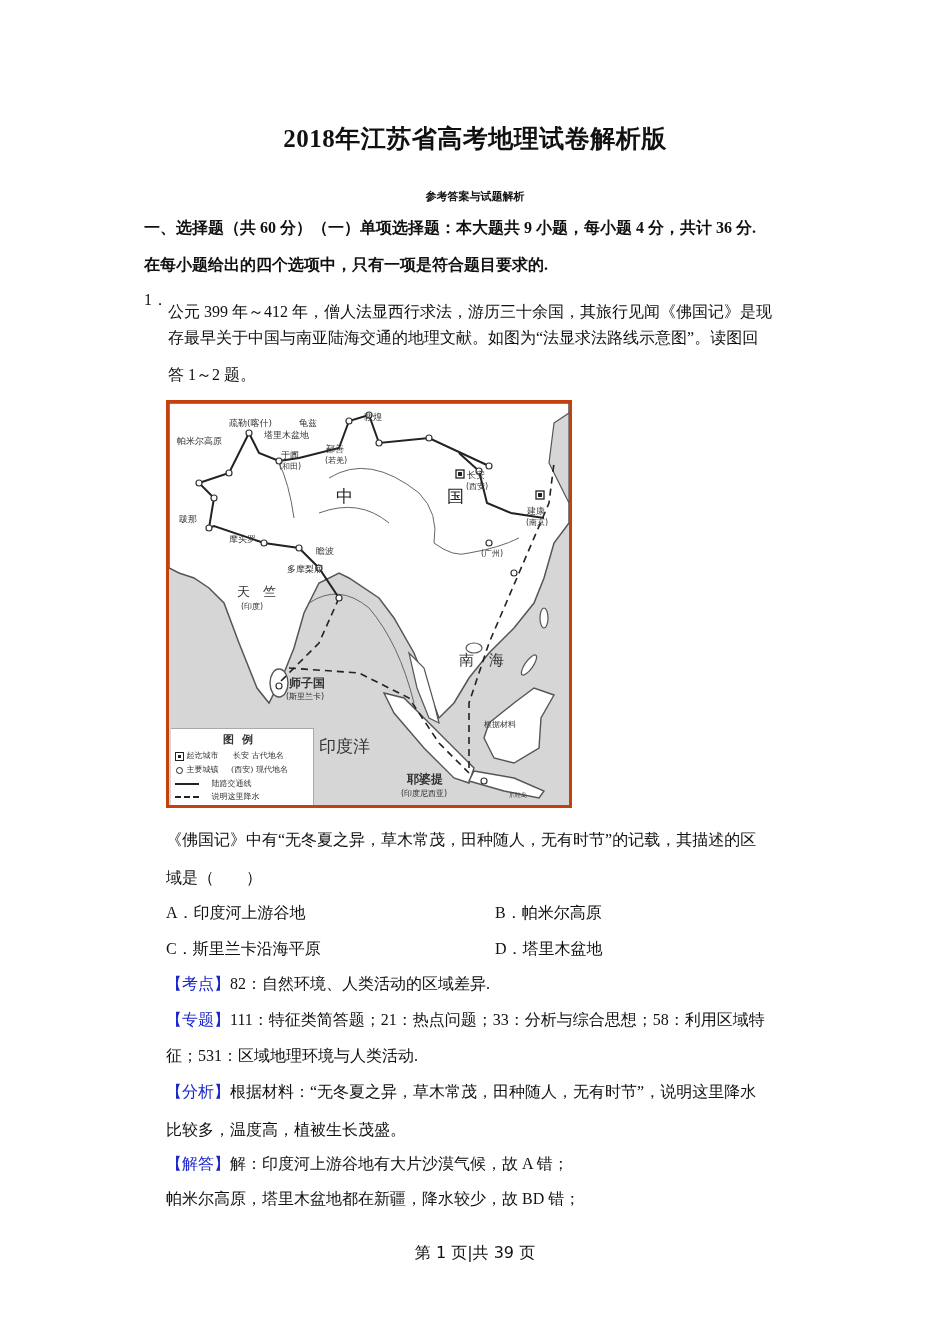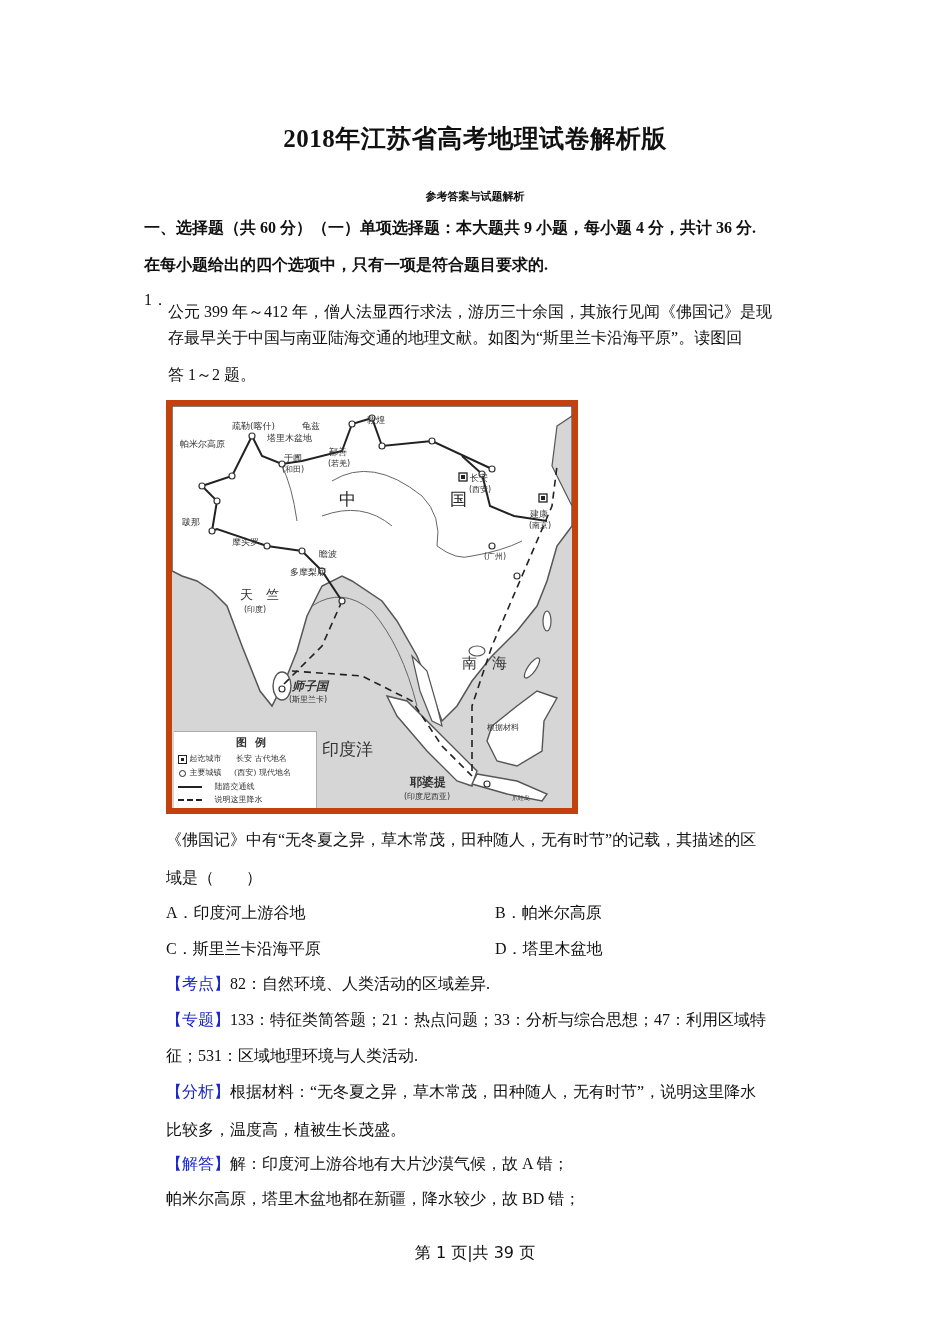--- a/index.html
+++ b/index.html
@@ -15,51 +15,51 @@
   }
   .subtitle {
     left: 0; width: 950px; top: 189px; text-align: center;
     font-size: 11px; font-weight: bold; font-family: "DejaVu Sans", sans-serif;
   }
   .line { font-size: 16px; white-space: nowrap; }
   .bold { font-weight: bold; }
   .blue { color: #1b27c9; }
   .map {
     left: 166px; top: 400px; width: 400px; height: 402px;
-    border: 6px solid #c2410c; background: #d6d6d6; overflow: hidden;
+    border: 3px solid #c2410c; background: #d6d6d6; overflow: hidden;
   }
   .map svg { display: block; }
   .maplabel { position: absolute; font-family: "DejaVu Sans", sans-serif; color: #333; white-space: nowrap; }
   .ml-s { font-size: 9px; }
   .ml-xs { font-size: 8px; }
   .ml-l { font-size: 17px; font-family: "DejaVu Serif", serif; color: #222; }
   .legend {
     position: absolute; left: 2px; top: 325px; width: 142px; height: 76px;
     background: #fff; border-top: 1px solid #aaa; border-right: 1px solid #aaa;
     font-family: "DejaVu Serif", serif; font-size: 8px; color: #333;
   }
-  .legend-title { position: absolute; left: 0; width: 142px; top: 3px; text-align: center; font-size: 11px; font-weight: bold; letter-spacing: 8px; margin-left: 10px; }
+  .legend-title { position: absolute; left: 0; width: 142px; top: 3px; text-align: center; font-size: 11px; font-weight: bold; letter-spacing: 8px; }
   .lg-row { position: absolute; left: 4px; white-space: nowrap; }
   .footer {
     left: 0; width: 950px; top: 1243px; text-align: center; font-size: 16px;
     font-family: "DejaVu Sans", sans-serif;
   }
 </style>
 </head>
 <body>
 
 <div class="abs title">2018年江苏省高考地理试卷解析版</div>
 <div class="abs subtitle">参考答案与试题解析</div>
 
 <div class="abs line bold" style="left:144px; top:218px;">一、选择题（共 60 分）（一）单项选择题：本大题共 9 小题，每小题 4 分，共计 36 分.</div>
 <div class="abs line bold" style="left:144px; top:255px;">在每小题给出的四个选项中，只有一项是符合题目要求的.</div>
 
 <div class="abs line" style="left:144px; top:290px;">1．</div>
 <div class="abs line" style="left:168px; top:302px;">公元 399 年～412 年，僧人法显西行求法，游历三十余国，其旅行见闻《佛国记》是现</div>
-<div class="abs line" style="left:168px; top:328px;">存最早关于中国与南亚陆海交通的地理文献。如图为“斯里兰卡沿海平原”。读图回</div>
+<div class="abs line" style="left:168px; top:328px;">存最早关于中国与南亚陆海交通的地理文献。如图为“法显求法路线示意图”。读图回</div>
 <div class="abs line" style="left:168px; top:365px;">答 1～2 题。</div>
 
 <div class="abs map">
   <svg width="400" height="402" viewBox="0 0 400 402">
 
     <path d="M0,0 L400,0 L400,120 L385,140 L375,175 L365,200 L345,225 L320,250 L300,275 L285,300 L270,315 L255,275 L245,250 L225,215 L210,195 L180,175 L170,170 L150,180 L135,210 L125,245 L115,270 L100,300 L88,285 L70,240 L55,200 L40,185 L25,175 L10,170 L0,165 Z" fill="#ffffff" stroke="#555" stroke-width="1.5"></path>
 
     <path d="M385,20 L400,10 L400,100 L390,80 L380,60 Z" fill="#d6d6d6" stroke="#555" stroke-width="1.2"></path>
 
     <ellipse cx="110" cy="280" rx="9" ry="14" fill="#fff" stroke="#555" stroke-width="1.4"></ellipse>
@@ -135,21 +135,21 @@
   <span class="maplabel ml-xs" style="left:357px; top:114px;">(南京)</span>
   <span class="maplabel ml-xs" style="left:312px; top:145px;">(广州)</span>
   <span class="maplabel ml-l" style="left:167px; top:82px;">中</span>
   <span class="maplabel ml-l" style="left:278px; top:82px;">国</span>
   <span class="maplabel ml-s" style="left:10px; top:110px;">跋那</span>
   <span class="maplabel ml-s" style="left:60px; top:130px;">摩头罗</span>
   <span class="maplabel ml-s" style="left:147px; top:130px;margin-top:12px;">瞻波</span>
   <span class="maplabel ml-s" style="left:118px; top:160px;">多摩梨底</span>
   <span class="maplabel" style="left:68px; top:180px; font-size:13px;">天　竺</span>
   <span class="maplabel ml-xs" style="left:72px; top:198px;">(印度)</span>
-  <span class="maplabel" style="left:120px; top:272px; font-size:12px; font-weight:bold;font-style:italic;">师子国</span>
+  <span class="maplabel" style="left:120px; top:272px; font-size:12px; font-weight:bold;">师子国</span>
   <span class="maplabel ml-xs" style="left:117px; top:288px;">(斯里兰卡)</span>
   <span class="maplabel" style="left:150px; top:332px; font-size:17px; font-family:'DejaVu Serif', serif;">印度洋</span>
   <span class="maplabel" style="left:290px; top:248px; font-size:15px; font-family:'DejaVu Serif', serif;">南　海</span>
   <span class="maplabel" style="left:238px; top:368px; font-size:12px; font-weight:bold;">耶婆提</span>
   <span class="maplabel ml-xs" style="left:232px; top:385px;">(印度尼西亚)</span>
   <span class="maplabel ml-xs" style="left:315px; top:316px;">根据材料</span>
   <span class="maplabel" style="left:340px; top:388px; font-size:6px;">爪哇岛</span>
 
   <div class="legend">
     <div class="legend-title">图例</div>
@@ -189,21 +189,21 @@
   <span>C．</span><span>斯里兰卡沿海平原</span>
 </div>
 <div class="abs line" style="left:495px; top:939px;">
   <span>D．</span><span>塔里木盆地</span>
 </div>
 
 <div class="abs line" style="left:166px; top:974px;">
   <span class="blue">【考点】</span><span>82：自然环境、人类活动的区域差异.</span>
 </div>
 <div class="abs line" style="left:166px; top:1010px;">
-  <span class="blue">【专题】</span><span>133：特征类简答题；21：热点问题；33：分析与综合思想；47：利用区域特</span>
+  <span class="blue">【专题】</span><span>111：特征类简答题；21：热点问题；33：分析与综合思想；58：利用区域特</span>
 </div>
 <div class="abs line" style="left:166px; top:1046px;">征；531：区域地理环境与人类活动.</div>
 <div class="abs line" style="left:166px; top:1082px;">
   <span class="blue">【分析】</span><span>根据材料：“无冬夏之异，草木常茂，田种随人，无有时节”，说明这里降水</span>
 </div>
 <div class="abs line" style="left:166px; top:1120px;">比较多，温度高，植被生长茂盛。</div>
 <div class="abs line" style="left:166px; top:1154px;">
   <span class="blue">【解答】</span><span>解：印度河上游谷地有大片沙漠气候，故 A 错；</span>
 </div>
 <div class="abs line" style="left:166px; top:1189px;">帕米尔高原，塔里木盆地都在新疆，降水较少，故 BD 错；</div>

